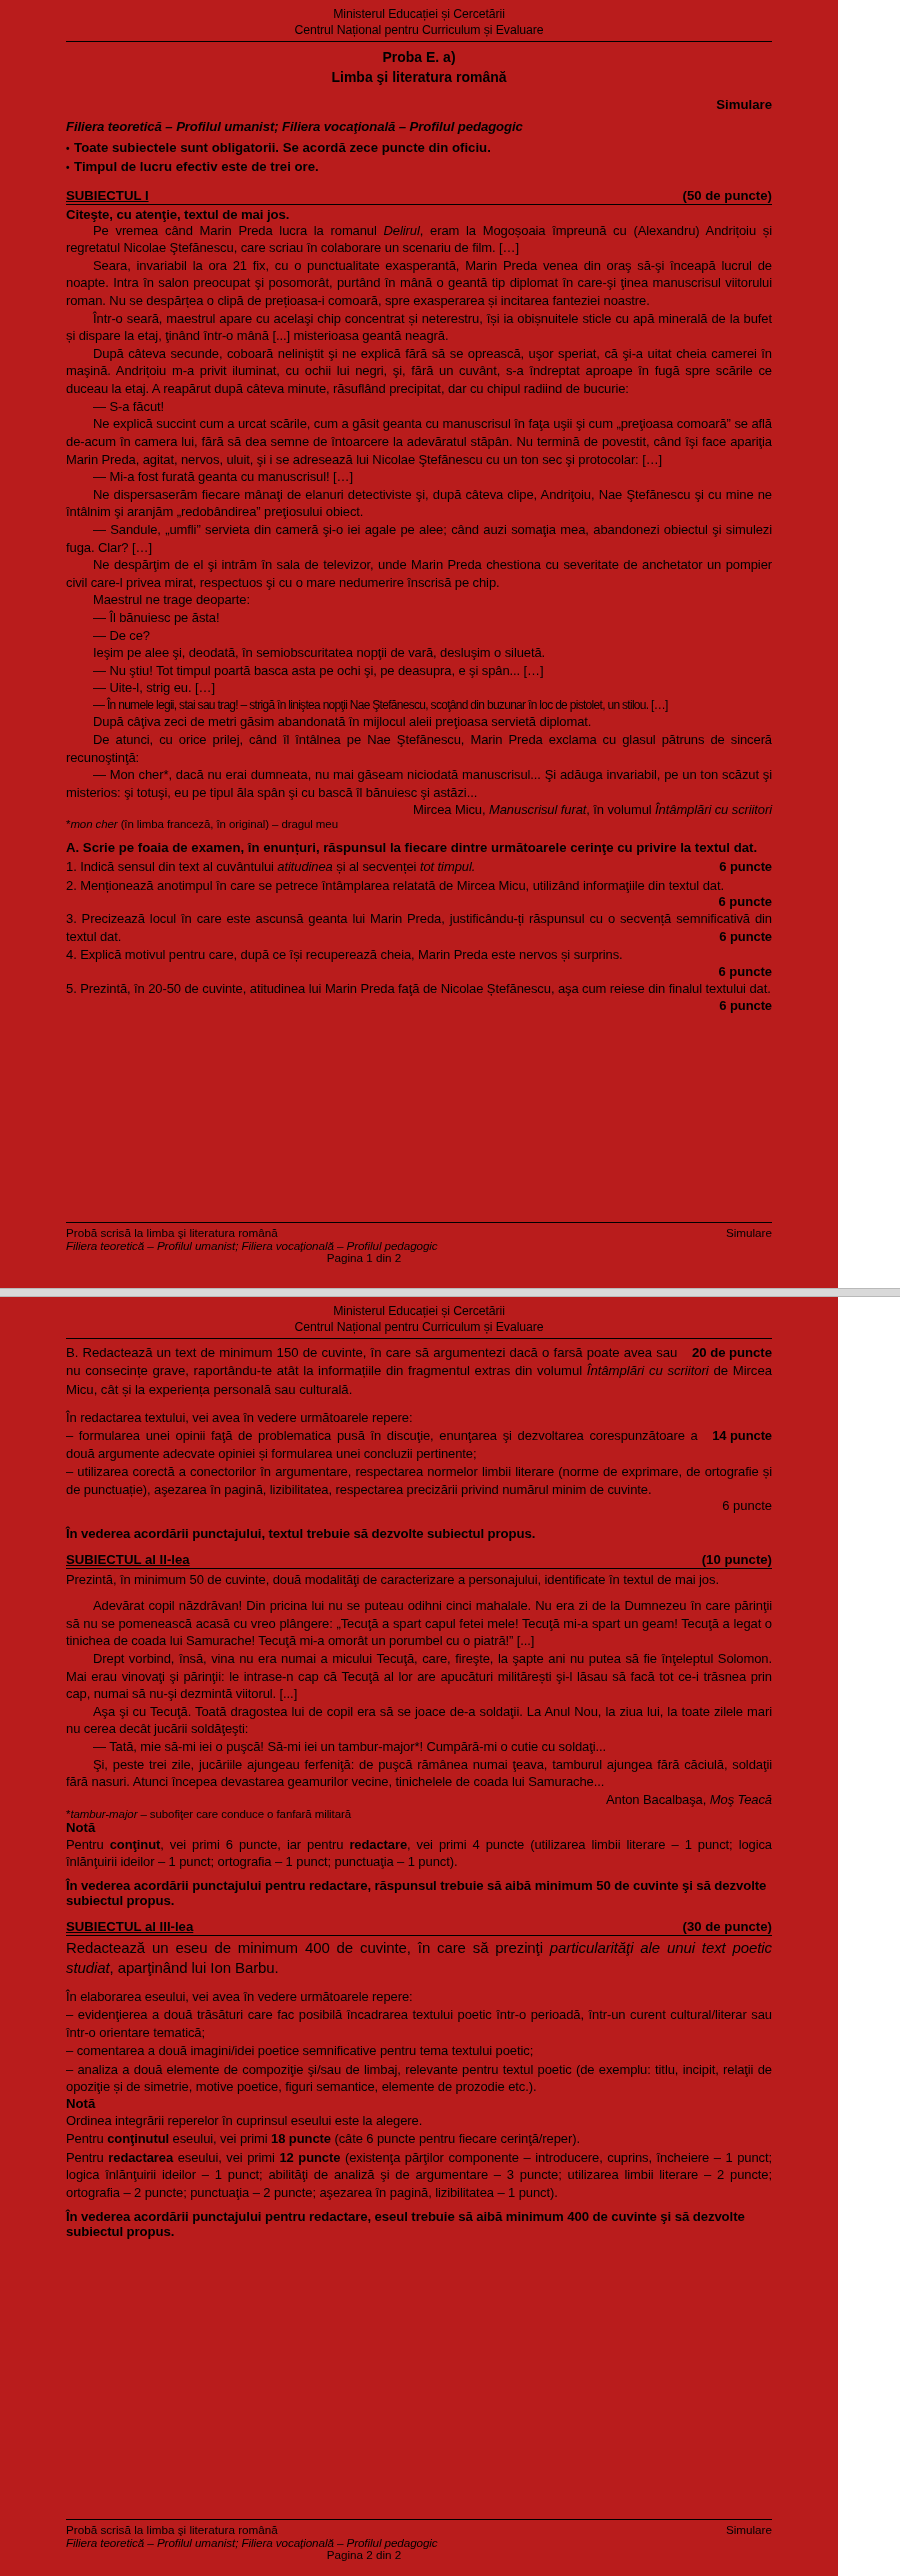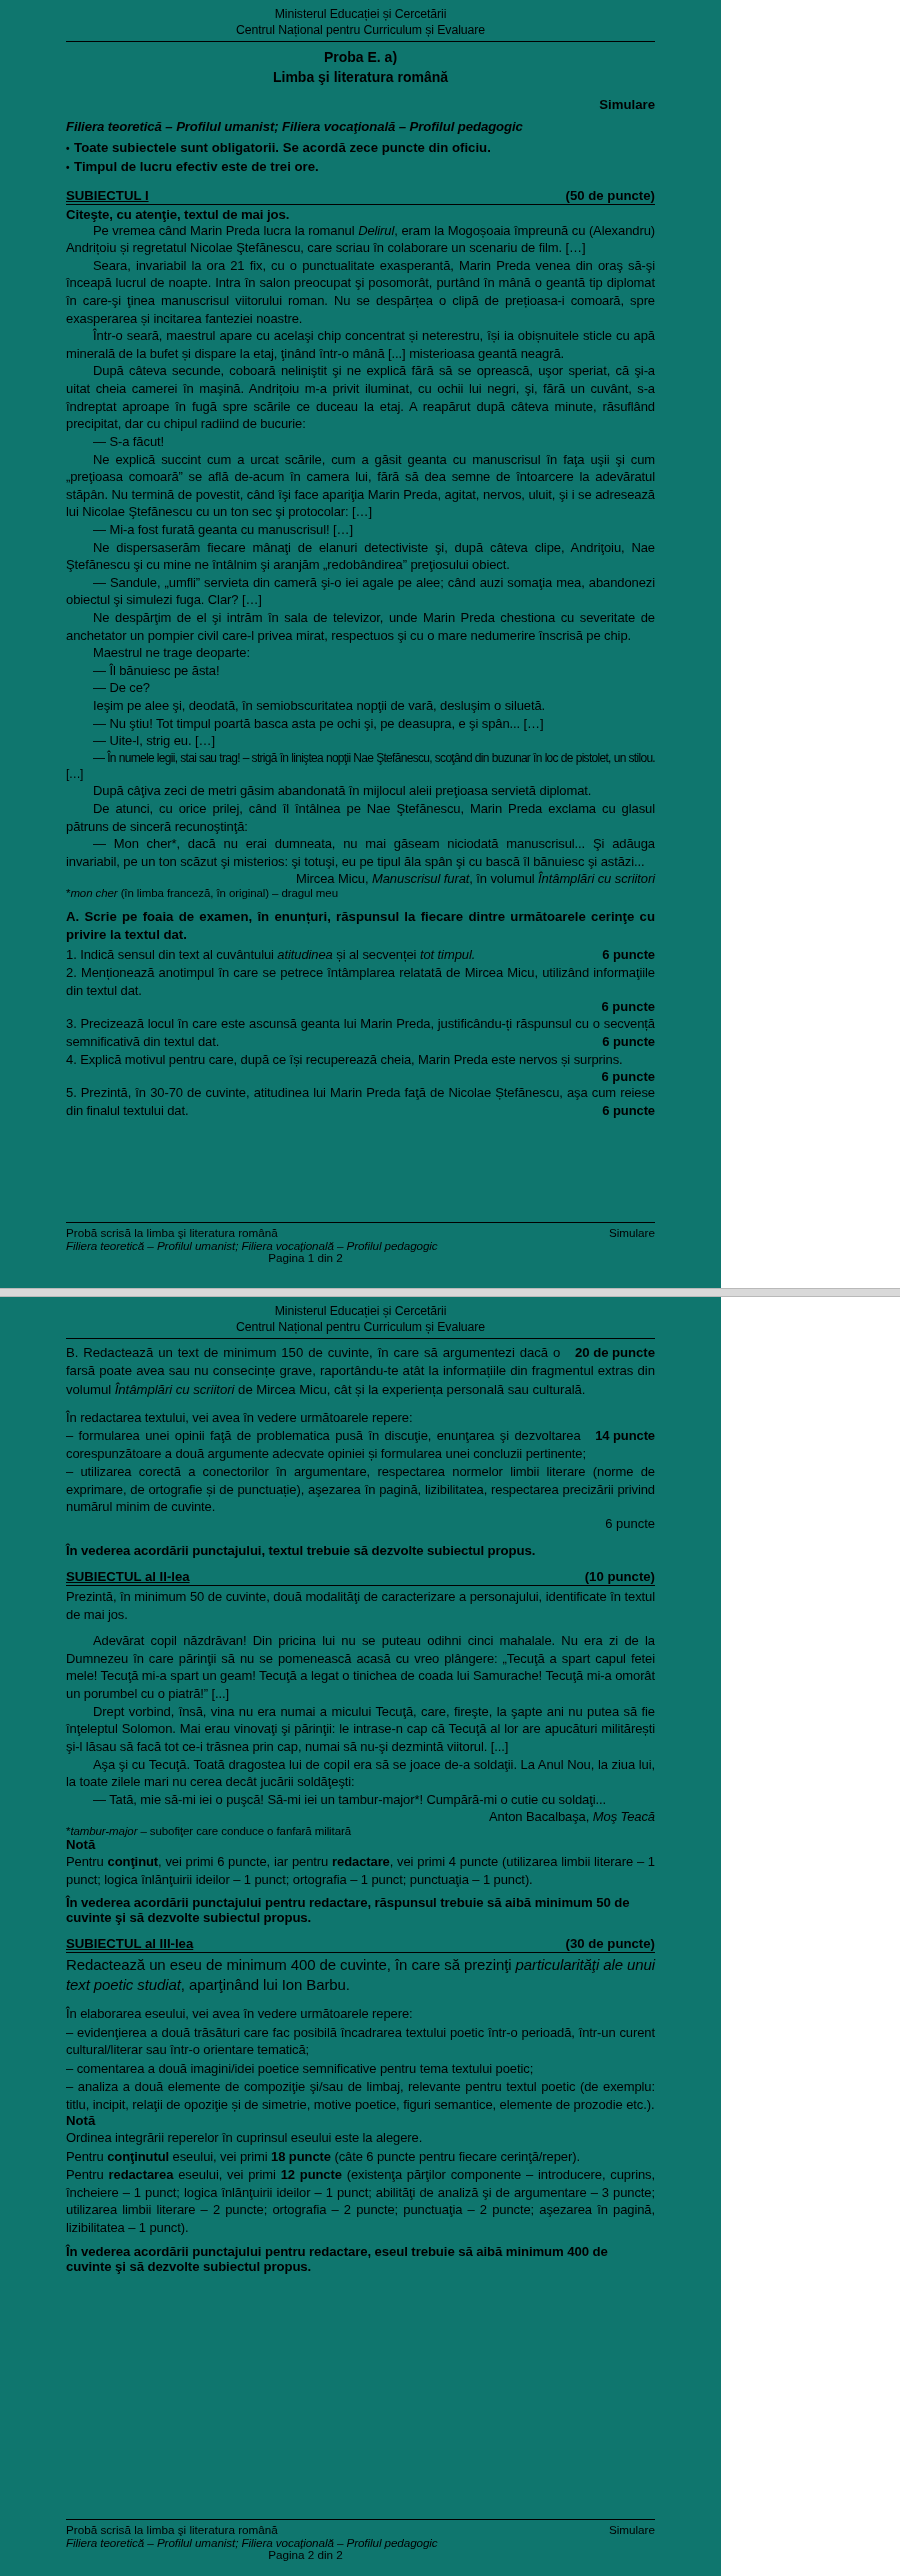--- a/index.html
+++ b/index.html
@@ -8,24 +8,24 @@
     padding: 0;
     background: #ffffff;
   }
   body {
     width: 901px;
     font-family: "Liberation Sans", sans-serif;
     color: #000000;
     -webkit-font-smoothing: none;
   }
   .page {
-    width: 721px;
+    width: 838px;
     box-sizing: border-box;
     padding: 7.3px 66px 0 66px;
-    background: #0f766e;
+    background: #b91c1c;
     position: relative;
   }
   .page-1 { height: 1288px; }
   .page-2 { height: 1288px; }
 
   .page-gap {
     width: 901px;
     height: 9px;
     background: #d9d9d9;
     border-top: 0.9px solid #b9b9b9;
@@ -266,21 +266,21 @@
     <div class="pts-right">6 puncte</div>
     <div class="qrow clearfix">
       <span>3. Precizează locul în care este ascunsă geanta lui Marin Preda, justificându-ți răspunsul cu o secvență semnificativă din textul dat.</span>
       <span class="pts">6 puncte</span>
     </div>
     <div class="qrow">
       <span>4. Explică motivul pentru care, după ce își recuperează cheia, Marin Preda este nervos și surprins.</span>
     </div>
     <div class="pts-right">6 puncte</div>
     <div class="qrow clearfix">
-      <span>5. Prezintă, în 30-70 de cuvinte, atitudinea lui Marin Preda faţă de Nicolae Ștefănescu, aşa cum reiese din finalul textului dat.</span>
+      <span>5. Prezintă, în 20-50 de cuvinte, atitudinea lui Marin Preda faţă de Nicolae Ștefănescu, aşa cum reiese din finalul textului dat.</span>
       <span class="pts">6 puncte</span>
     </div>
   </div>
 
   <div class="footer">
     <hr class="hr-f">
     <div class="footer-row">
       <span>Probă scrisă la limba şi literatura română</span>
       <span>Simulare</span>
     </div>
@@ -325,20 +325,21 @@
   <hr class="hr-thin">
 
   <div class="qrow">Prezintă, în minimum 50 de cuvinte, două modalităţi de caracterizare a personajului, identificate în textul de mai jos.</div>
 
   <div class="sp10"></div>
   <div>
     <p class="ptext">Adevărat copil năzdrăvan! Din pricina lui nu se puteau odihni cinci mahalale. Nu era zi de la Dumnezeu în care părinţii să nu se pomenească acasă cu vreo plângere: „Tecuţă a spart capul fetei mele! Tecuţă mi-a spart un geam! Tecuţă a legat o tinichea de coada lui Samurache! Tecuţă mi-a omorât un porumbel cu o piatră!” [...]</p>
     <p class="ptext">Drept vorbind, însă, vina nu era numai a micului Tecuţă, care, fireşte, la şapte ani nu putea să fie înţeleptul Solomon. Mai erau vinovaţi şi părinţii: le intrase-n cap că Tecuţă al lor are apucături militărești şi-l lăsau să facă tot ce-i trăsnea prin cap, numai să nu-şi dezmintă viitorul. [...]</p>
     <p class="ptext">Aşa şi cu Tecuţă. Toată dragostea lui de copil era să se joace de-a soldaţii. La Anul Nou, la ziua lui, la toate zilele mari nu cerea decât jucării soldăţeşti:</p>
     <p class="ptext dash">— Tată, mie să-mi iei o puşcă! Să-mi iei un tambur-major*! Cumpără-mi o cutie cu soldaţi...</p>
+    <p class="ptext">Şi, peste trei zile, jucăriile ajungeau ferfeniţă: de puşcă rămânea numai ţeava, tamburul ajungea fără căciulă, soldaţii fără nasuri. Atunci începea devastarea geamurilor vecine, tinichelele de coada lui Samurache...</p>
   </div>
 
   <div class="attrib">Anton Bacalbaşa, <i>Moş Teacă</i></div>
   <div class="footnote">*<i>tambur-major</i> – subofiţer care conduce o fanfară militară</div>
 
   <div class="nota-h">Notă</div>
   <div class="qrow">Pentru <b>conţinut</b>, vei primi 6 puncte, iar pentru <b>redactare</b>, vei primi 4 puncte (utilizarea limbii literare – 1 punct; logica înlănţuirii ideilor – 1 punct; ortografia – 1 punct; punctuaţia – 1 punct).</div>
 
   <div class="bold-block" style="margin-top:7.3px;">În vederea acordării punctajului pentru redactare, răspunsul trebuie să aibă minimum 50 de cuvinte şi să dezvolte subiectul propus.</div>
 

